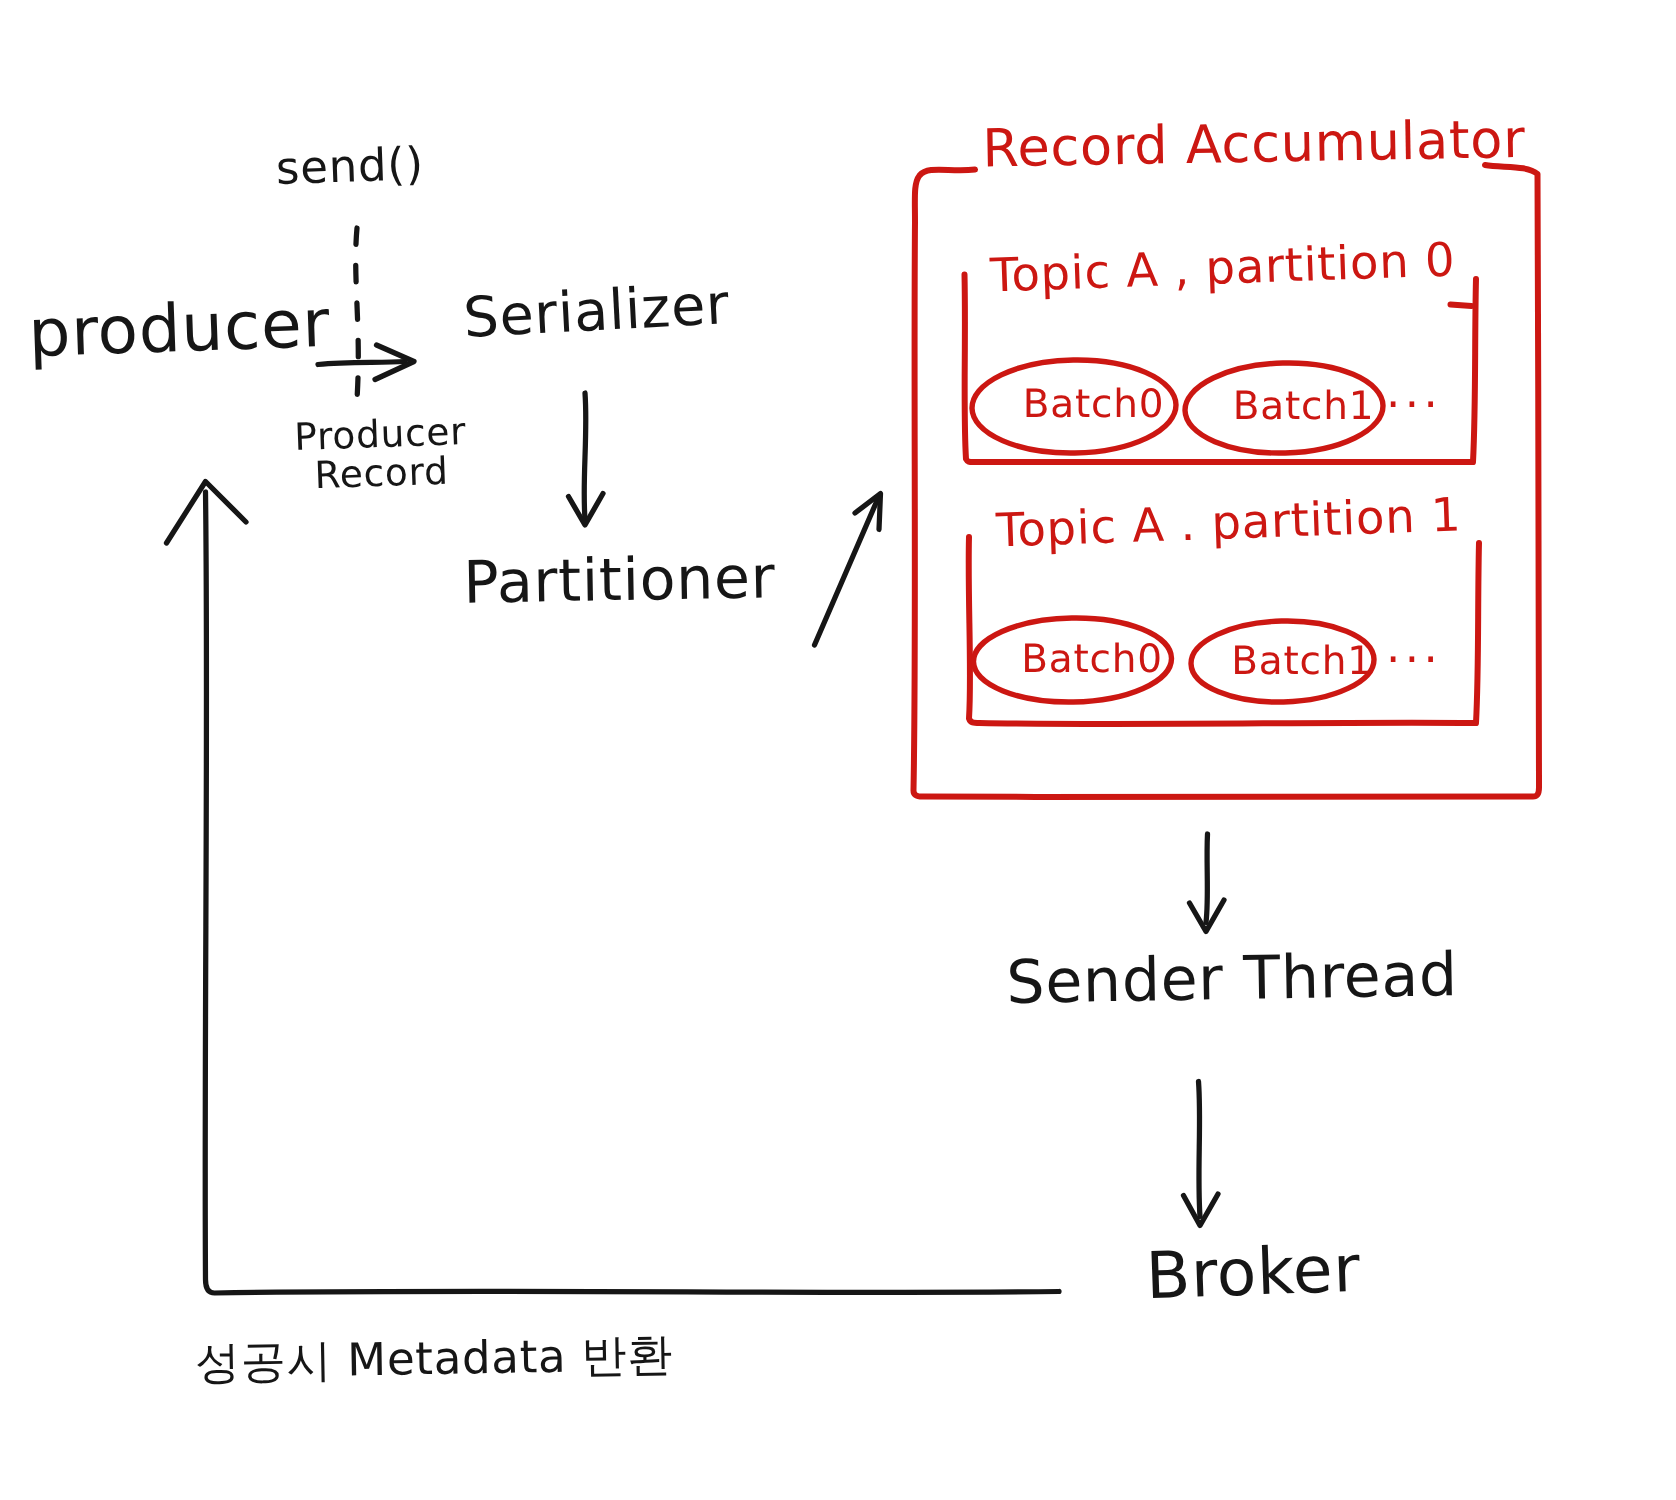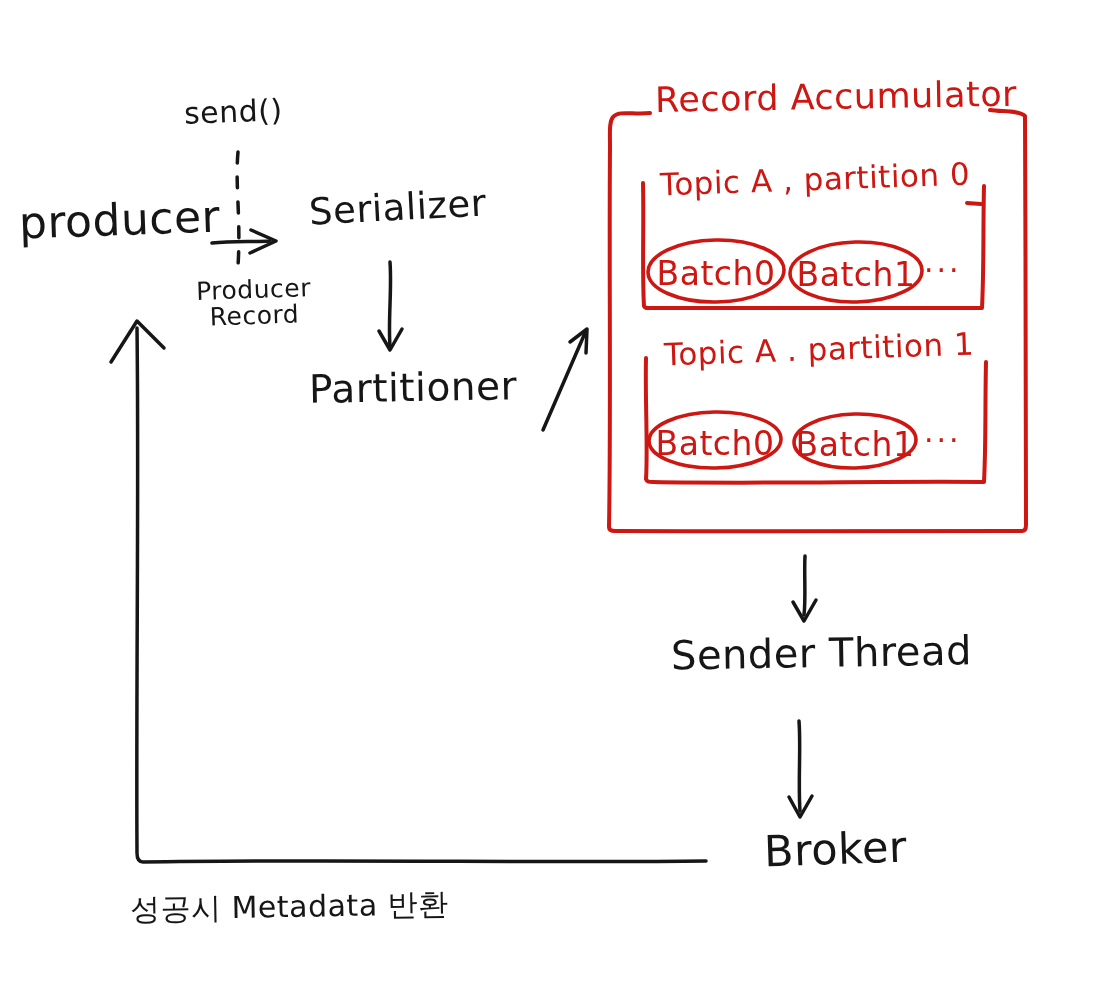--- a/index.html
+++ b/index.html
@@ -28,21 +28,21 @@
 
   
   .send-call      { left: 184px; top: 96px;  font-size: 30px; transform: rotate(-2deg); }
   .producer       { left: 19px;  top: 197px; font-size: 44px; transform: rotate(-2deg); }
   .serializer     { left: 309px; top: 189px; font-size: 37px; transform: rotate(-3deg); }
   .producer-rec   { left: 196px; top: 277px; width: 116px; font-size: 25px; transform: rotate(-2deg); }
   .partitioner    { left: 309px; top: 368px; font-size: 39px; transform: rotate(-1deg); }
   .acc-title      { left: 655px; top: 79px;  width: 340px; font-size: 35px; transform: rotate(-1deg); }
   .p0-label       { left: 660px; top: 163px; font-size: 31px; transform: rotate(-2deg); }
   .p1-label       { left: 664px; top: 333px; font-size: 31px; transform: rotate(-2deg); }
-  .batch          { font-size: 33px; }
+  .batch          { font-size: 26px; margin-left: 13px; }
   .b0-p0 { left: 648px; top: 257px; width: 136px; }
   .b1-p0 { left: 790px; top: 258px; width: 132px; }
   .b0-p1 { left: 649px; top: 427px; width: 132px; }
   .b1-p1 { left: 794px; top: 428px; width: 122px; }
   .more-p0 { left: 924px; top: 246px; font-size: 30px; letter-spacing: 3px; }
   .more-p1 { left: 924px; top: 416px; font-size: 30px; letter-spacing: 3px; }
   .sender-thread  { left: 671px; top: 632px; font-size: 40px; transform: rotate(-1deg); }
   .broker         { left: 764px; top: 827px; font-size: 43px; transform: rotate(-2deg); }
   .return-note    { left: 130px; top: 891px; font-size: 30px; transform: rotate(-1deg); }
 </style>

